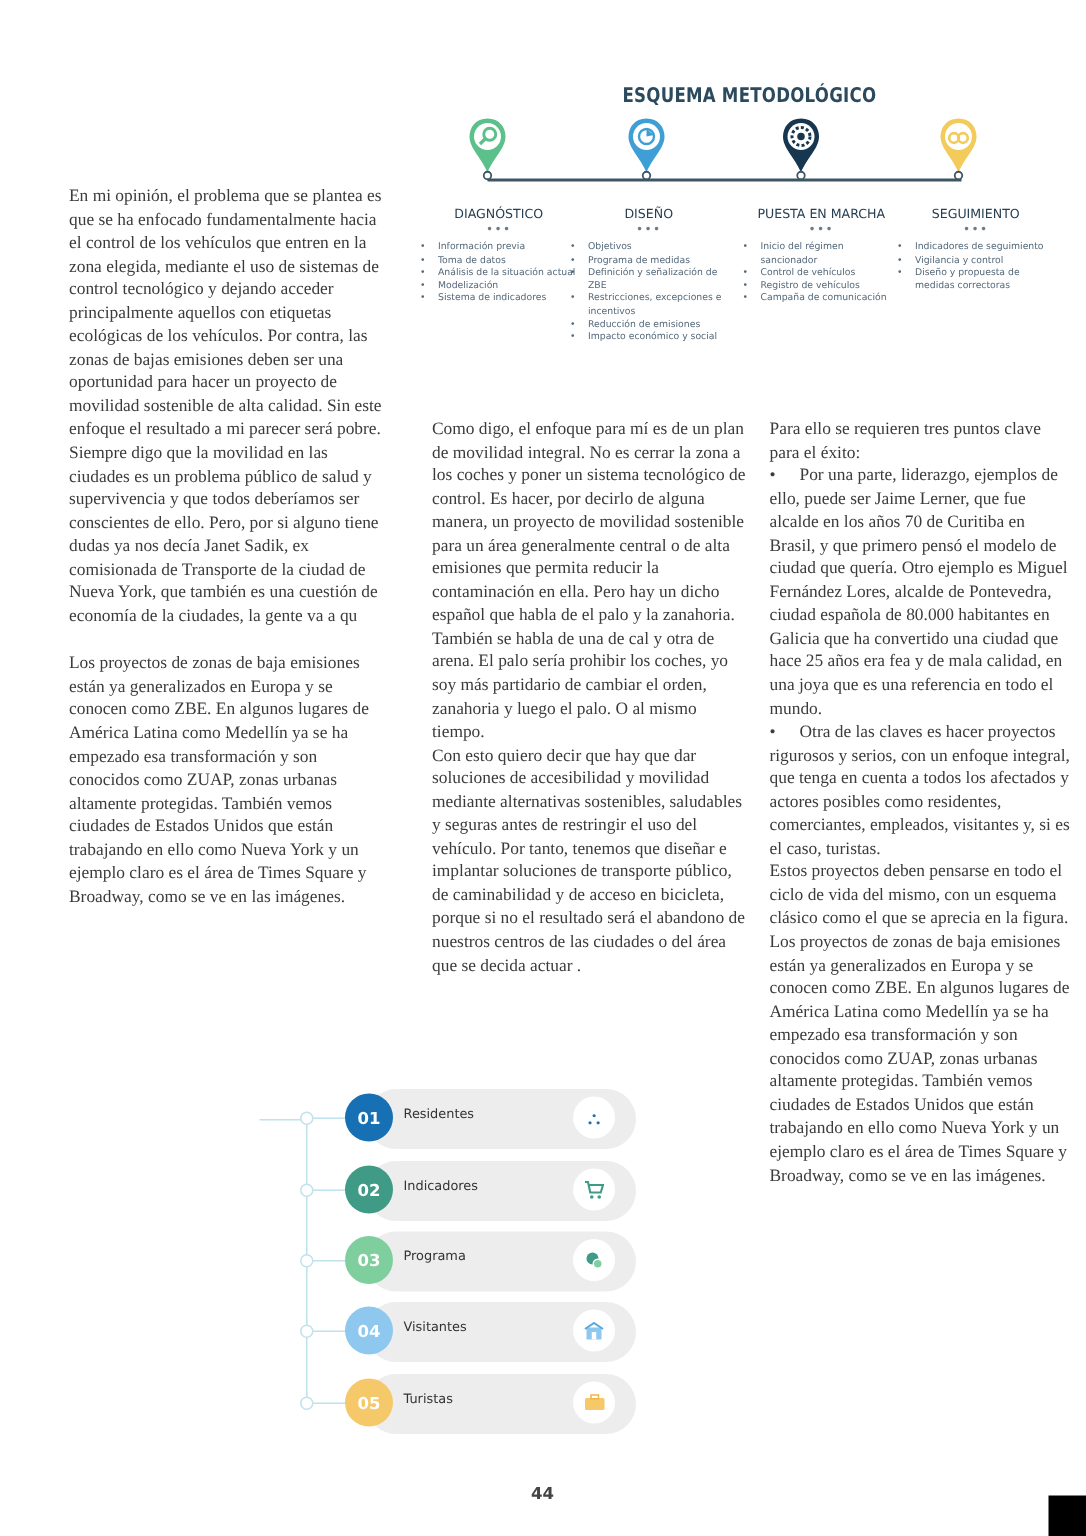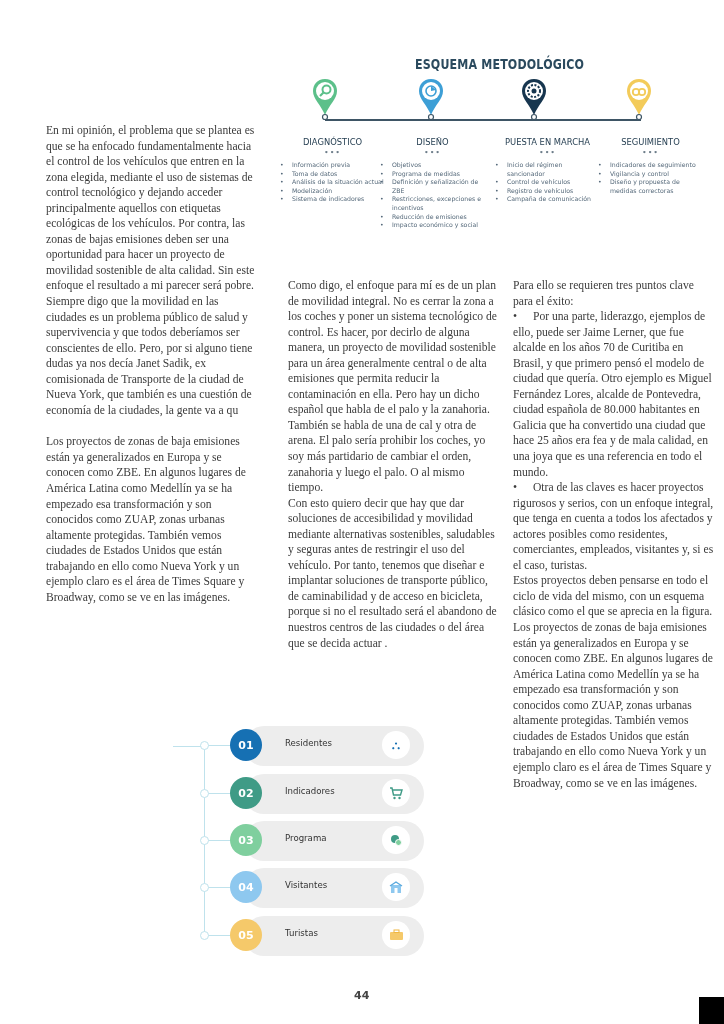--- a/index.html
+++ b/index.html
@@ -28,21 +28,21 @@
   
   #plan { position:absolute; left:40px; top:715px; width:400px; height:260px; }
   #plan-bubble { position:absolute; left:6px; top:8px; width:127px; height:48px; background:#0f4a6b; border-radius:24px; color:#fff; font-family:"DejaVu Sans", sans-serif; font-size:11.6px; line-height:15px; text-align:center; display:flex; align-items:center; justify-content:center; }
   #plan-hline { position:absolute; left:133px; top:31px; width:28px; height:1px; background:#bfe2ec; }
   #plan-vline { position:absolute; left:164px; top:31px; width:1px; height:192px; background:#bfe2ec; }
   .row { position:absolute; left:164px; width:240px; height:40px; }
   .row-conn { position:absolute; left:0; top:19px; width:32px; height:1px; background:#bfe2ec; }
   .row-node { position:absolute; left:-4px; top:15px; width:7px; height:7px; border:1px solid #bfe2ec; border-radius:50%; background:#fff; }
   .row-pill { position:absolute; left:40px; top:0; width:180px; height:40px; background:#ededed; border-radius:20px; }
   .row-num { position:absolute; left:26px; top:3px; width:32px; height:32px; border-radius:50%; color:#fff; font-family:"DejaVu Sans", sans-serif; font-weight:bold; font-size:11px; display:flex; align-items:center; justify-content:center; }
-  .row-label { position:absolute; left:65px; top:12px; font-family:"DejaVu Sans", sans-serif; font-size:8.6px; color:#333;margin-left:16px; }
+  .row-label { position:absolute; left:65px; top:12px; font-family:"DejaVu Sans", sans-serif; font-size:8.6px; color:#333; }
   .row-icon { position:absolute; left:178px; top:5px; width:28px; height:28px; border-radius:50%; background:#fff; display:flex; align-items:center; justify-content:center; font-size:12px; }
 
   #page-number { position:absolute; left:354px; top:989px; font-family:"DejaVu Sans", sans-serif; font-weight:bold; font-size:11px; color:#444; }
   #corner-block { position:absolute; left:699px; top:997px; width:25px; height:27px; background:#000; }
 </style>
 </head>
 <body>
 
 <div id="col1" class="col">
   <p>En mi opinión, el problema que se plantea es que se ha enfocado fundamentalmente hacia el control de los vehículos que entren en la zona elegida, mediante el uso de sistemas de control tecnológico y dejando acceder principalmente aquellos con etiquetas ecológicas de los vehículos. Por contra, las zonas de bajas emisiones deben ser una oportunidad para hacer un proyecto de movilidad sostenible de alta calidad. Sin este enfoque el resultado a mi parecer será pobre. Siempre digo que la movilidad en las ciudades es un problema público de salud y supervivencia y que todos deberíamos ser conscientes de ello. Pero, por si alguno tiene dudas ya nos decía Janet Sadik, ex comisionada de Transporte de la ciudad de Nueva York, que también es una cuestión de economía de la ciudades, la gente va a qu</p>

